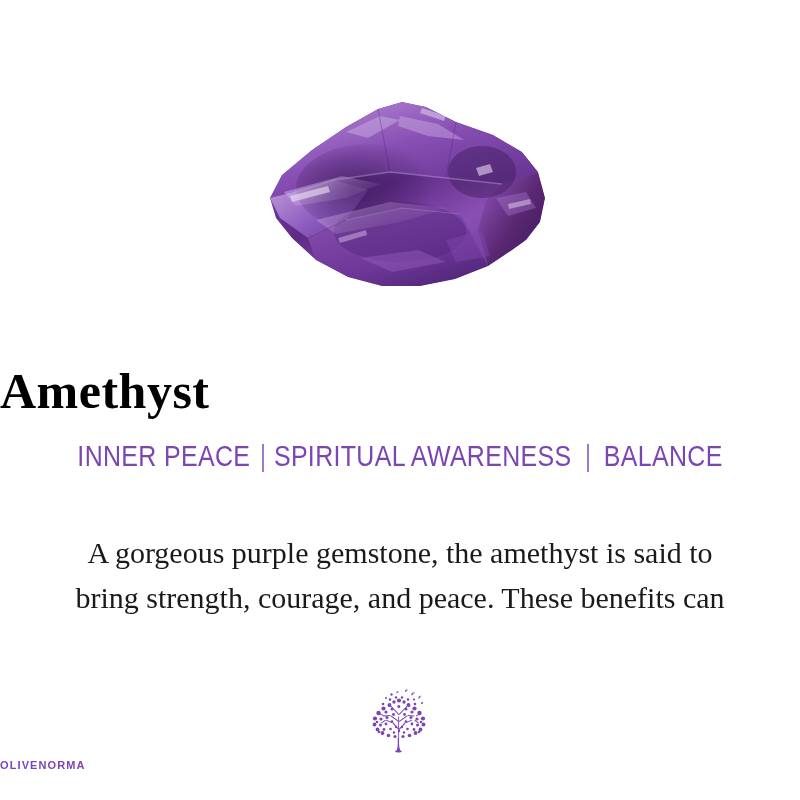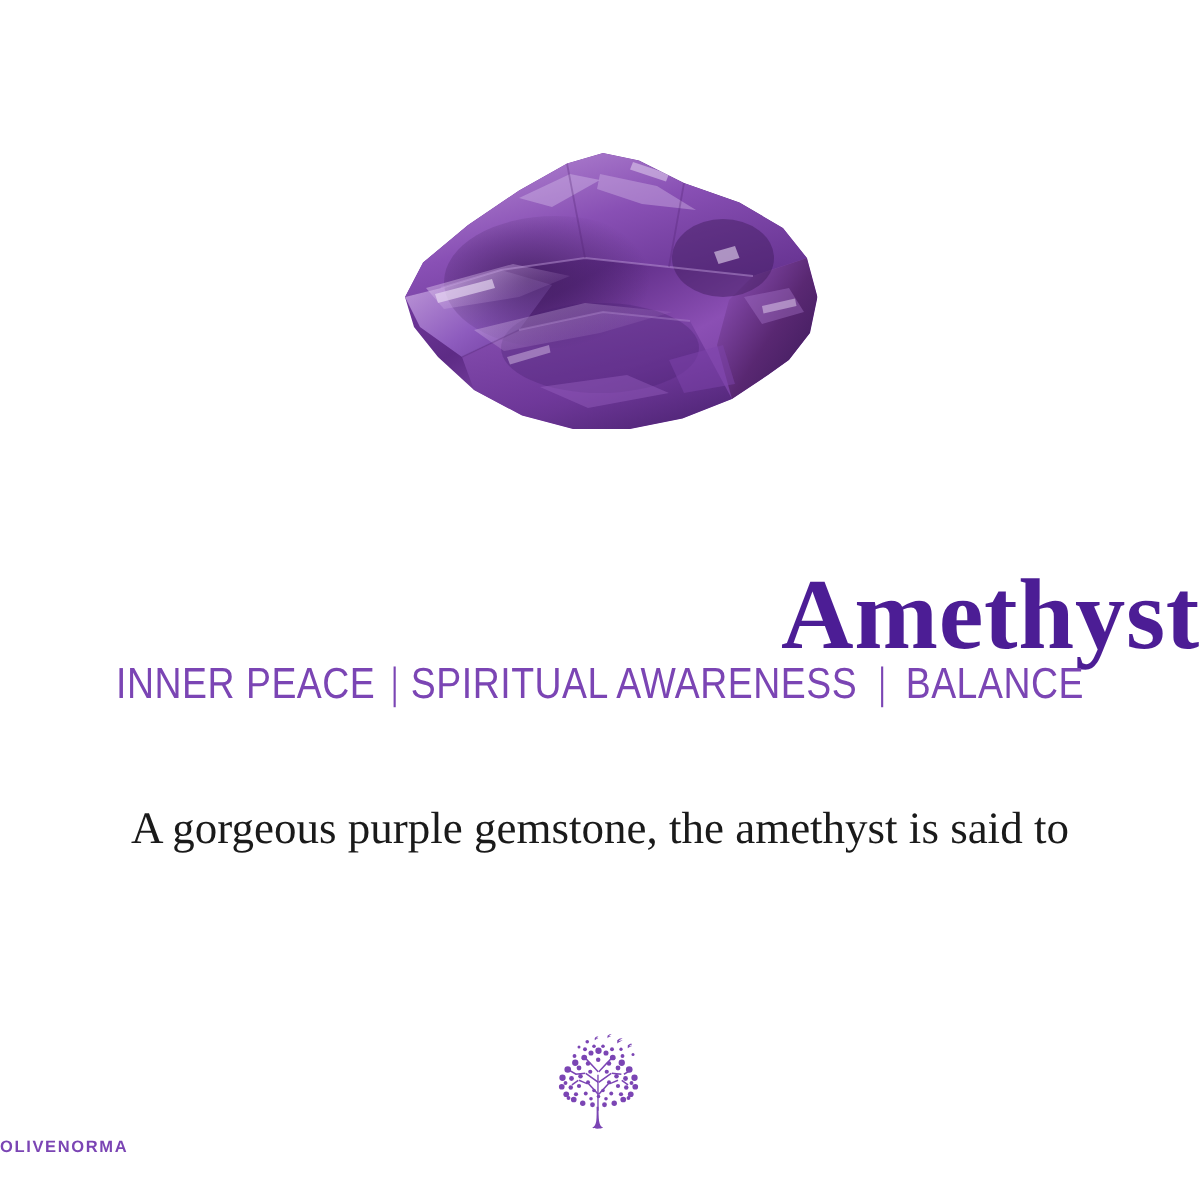--- a/index.html
+++ b/index.html
@@ -25,27 +25,27 @@
     height: 215px;
   }
   .gem-svg { display: block; width: 100%; height: 100%; }
 
   
   .title {
     position: absolute;
     left: 0;
     top: 332px;
     width: 800px;
-    text-align: right;
+    text-align: left;
     font-family: "Liberation Serif", serif;
     font-weight: 700;
-    font-size: 67px;
+    font-size: 50px;
     line-height: 1;
     letter-spacing: 0.5px;
-    color: #4c1d95;
+    color: #000000;
     white-space: nowrap;
   }
 
   
   .subtitle {
     position: absolute;
     left: 0;
     top: 441px;
     width: 800px;
     text-align: center;
@@ -197,20 +197,21 @@
   </div>
 
   <h1 class="title">Amethyst</h1>
 
   <div class="subtitle">
     <span class="kw">INNER PEACE</span><span class="sep sep-1">|</span><span class="kw">SPIRITUAL AWARENESS</span><span class="sep sep-2">|</span><span class="kw">BALANCE</span>
   </div>
 
   <p class="body-copy">
     <span class="body-line">A gorgeous purple gemstone, the amethyst is said to</span>
+    <span class="body-line">bring strength, courage, and peace. These benefits can</span>
   </p>
 
   <div class="logo">
     <svg class="logo-mark" viewBox="0 0 78 70" xmlns="http://www.w3.org/2000/svg">
       <g fill="#7b45b4">
 
         <path d="M37.2 66.5 c-1.4 0 -2.6 -0.3 -3.4 -0.8 c1.6 -0.6 2.4 -2.2 2.7 -4.4
                  c0.3 -2.4 0.3 -5.6 0.2 -9.4 l1.3 0 c0 3.8 0.1 7 0.4 9.4
                  c0.3 2.2 1.1 3.8 2.7 4.4 c-0.9 0.5 -2.1 0.8 -3.9 0.8 z"></path>
         <path d="M38.1 54.5 l-0.9 0 l0 -24 l0.9 0 z"></path>

